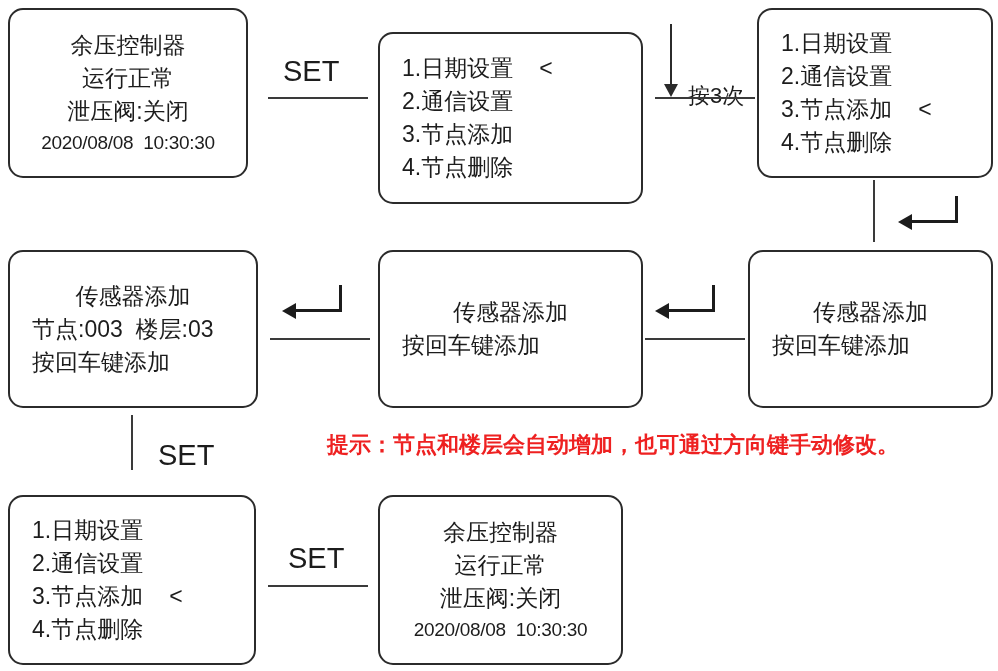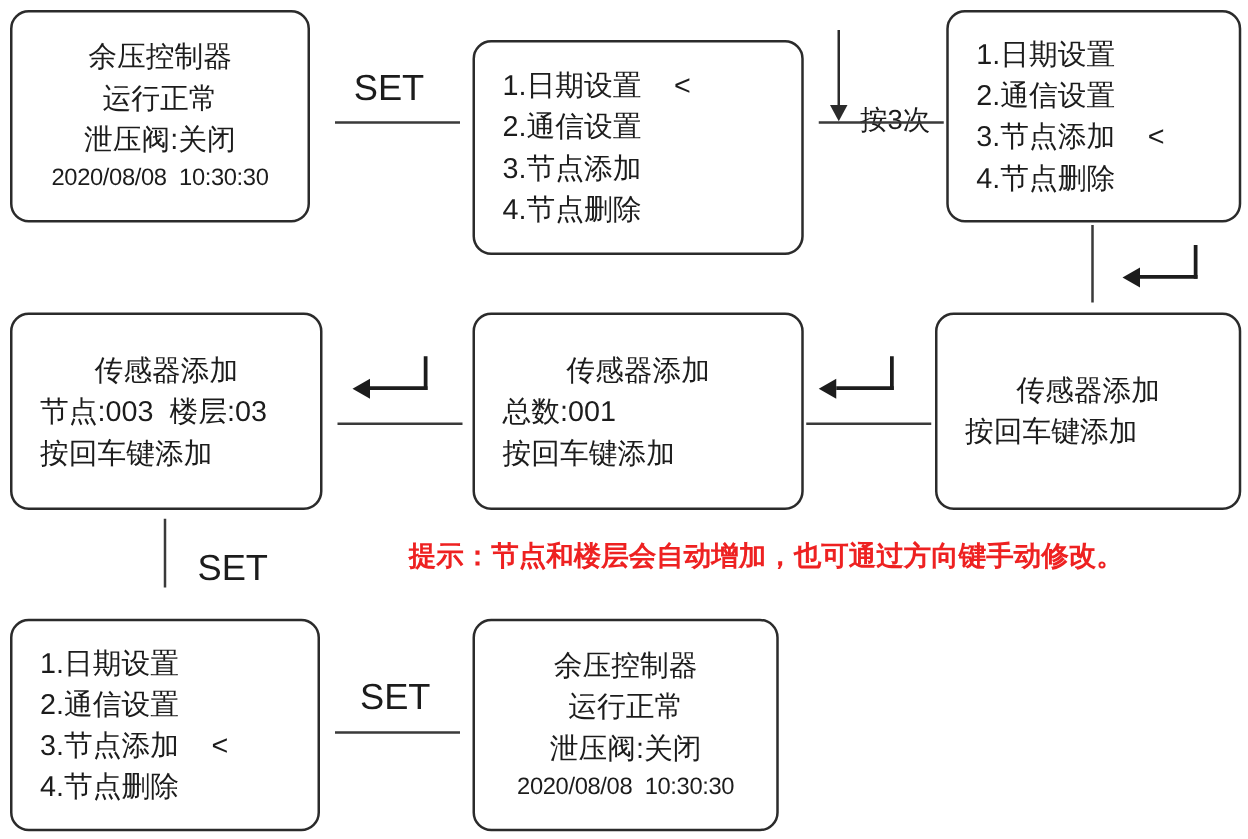--- a/index.html
+++ b/index.html
@@ -150,21 +150,20 @@
 
   <div class="hline" style="left:645px;top:338px;width:100px;"></div>
   <div class="ret" style="left:655px;top:285px;width:60px;height:34px;">
     <div class="riser" style="left:57px;top:0;height:27px;"></div>
     <div class="bar" style="left:14px;top:24px;width:46px;"></div>
     <div class="head" style="left:0px;top:18px;"></div>
   </div>
 
   <div class="screen pad-left" style="left:378px;top:250px;width:265px;height:158px;">
     <div class="line center">传感器添加</div>
-    <div class="line left">总数:001</div>
     <div class="line left">按回车键添加</div>
   </div>
 
   <div class="hline" style="left:270px;top:338px;width:100px;"></div>
   <div class="ret" style="left:282px;top:285px;width:60px;height:34px;">
     <div class="riser" style="left:57px;top:0;height:27px;"></div>
     <div class="bar" style="left:14px;top:24px;width:46px;"></div>
     <div class="head" style="left:0px;top:18px;"></div>
   </div>
 

